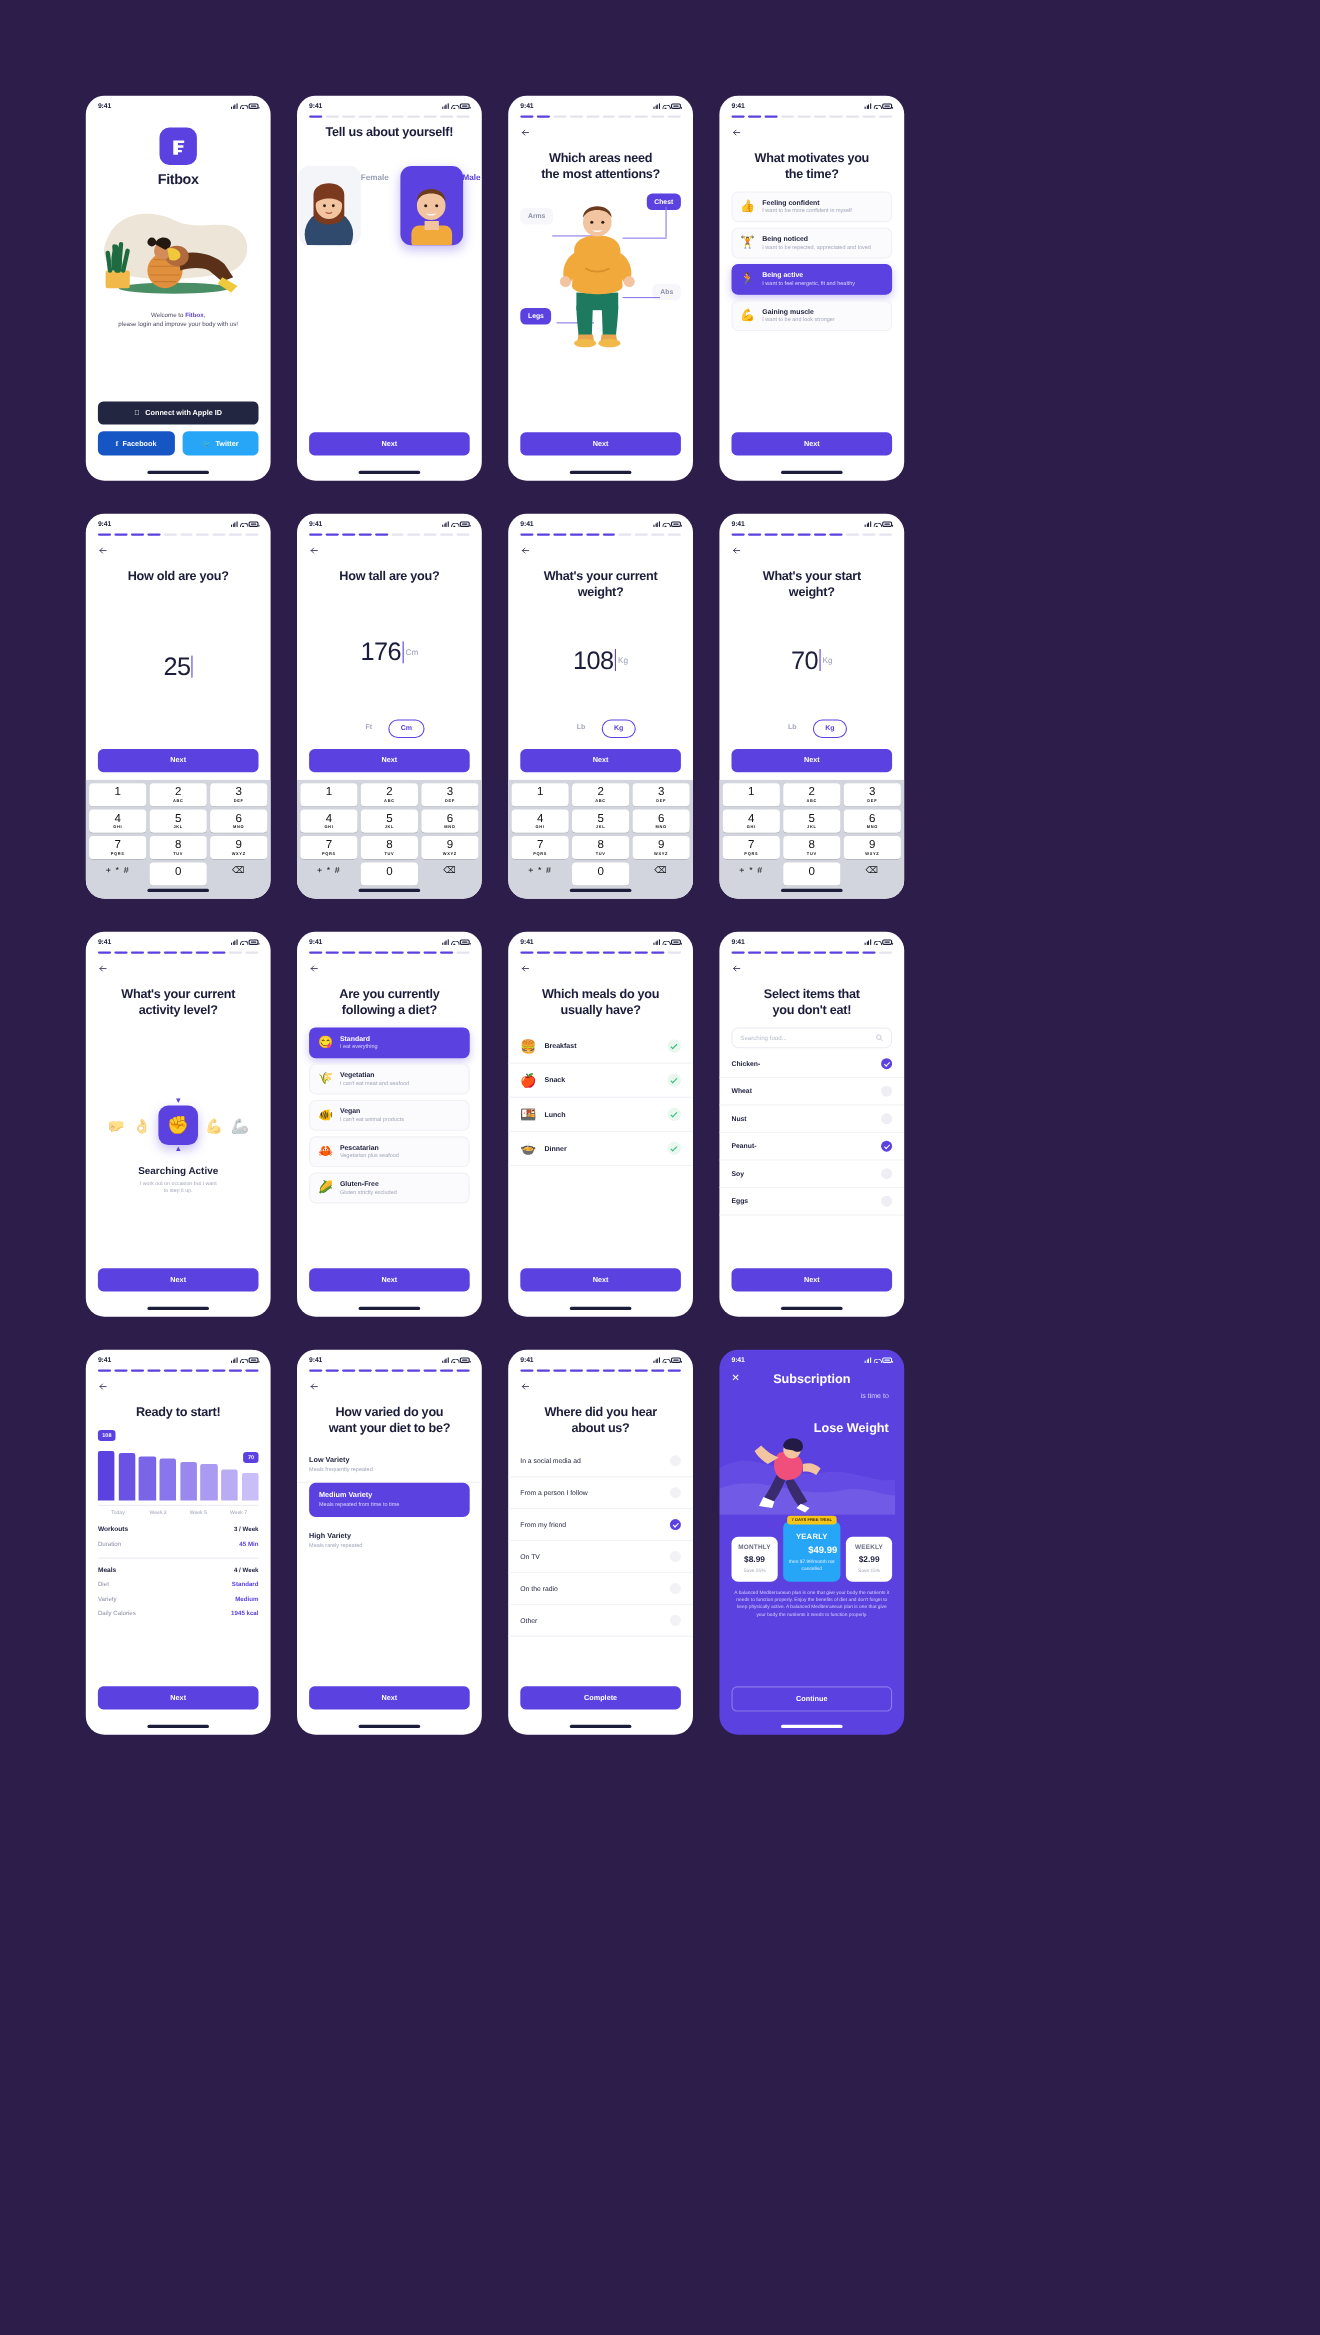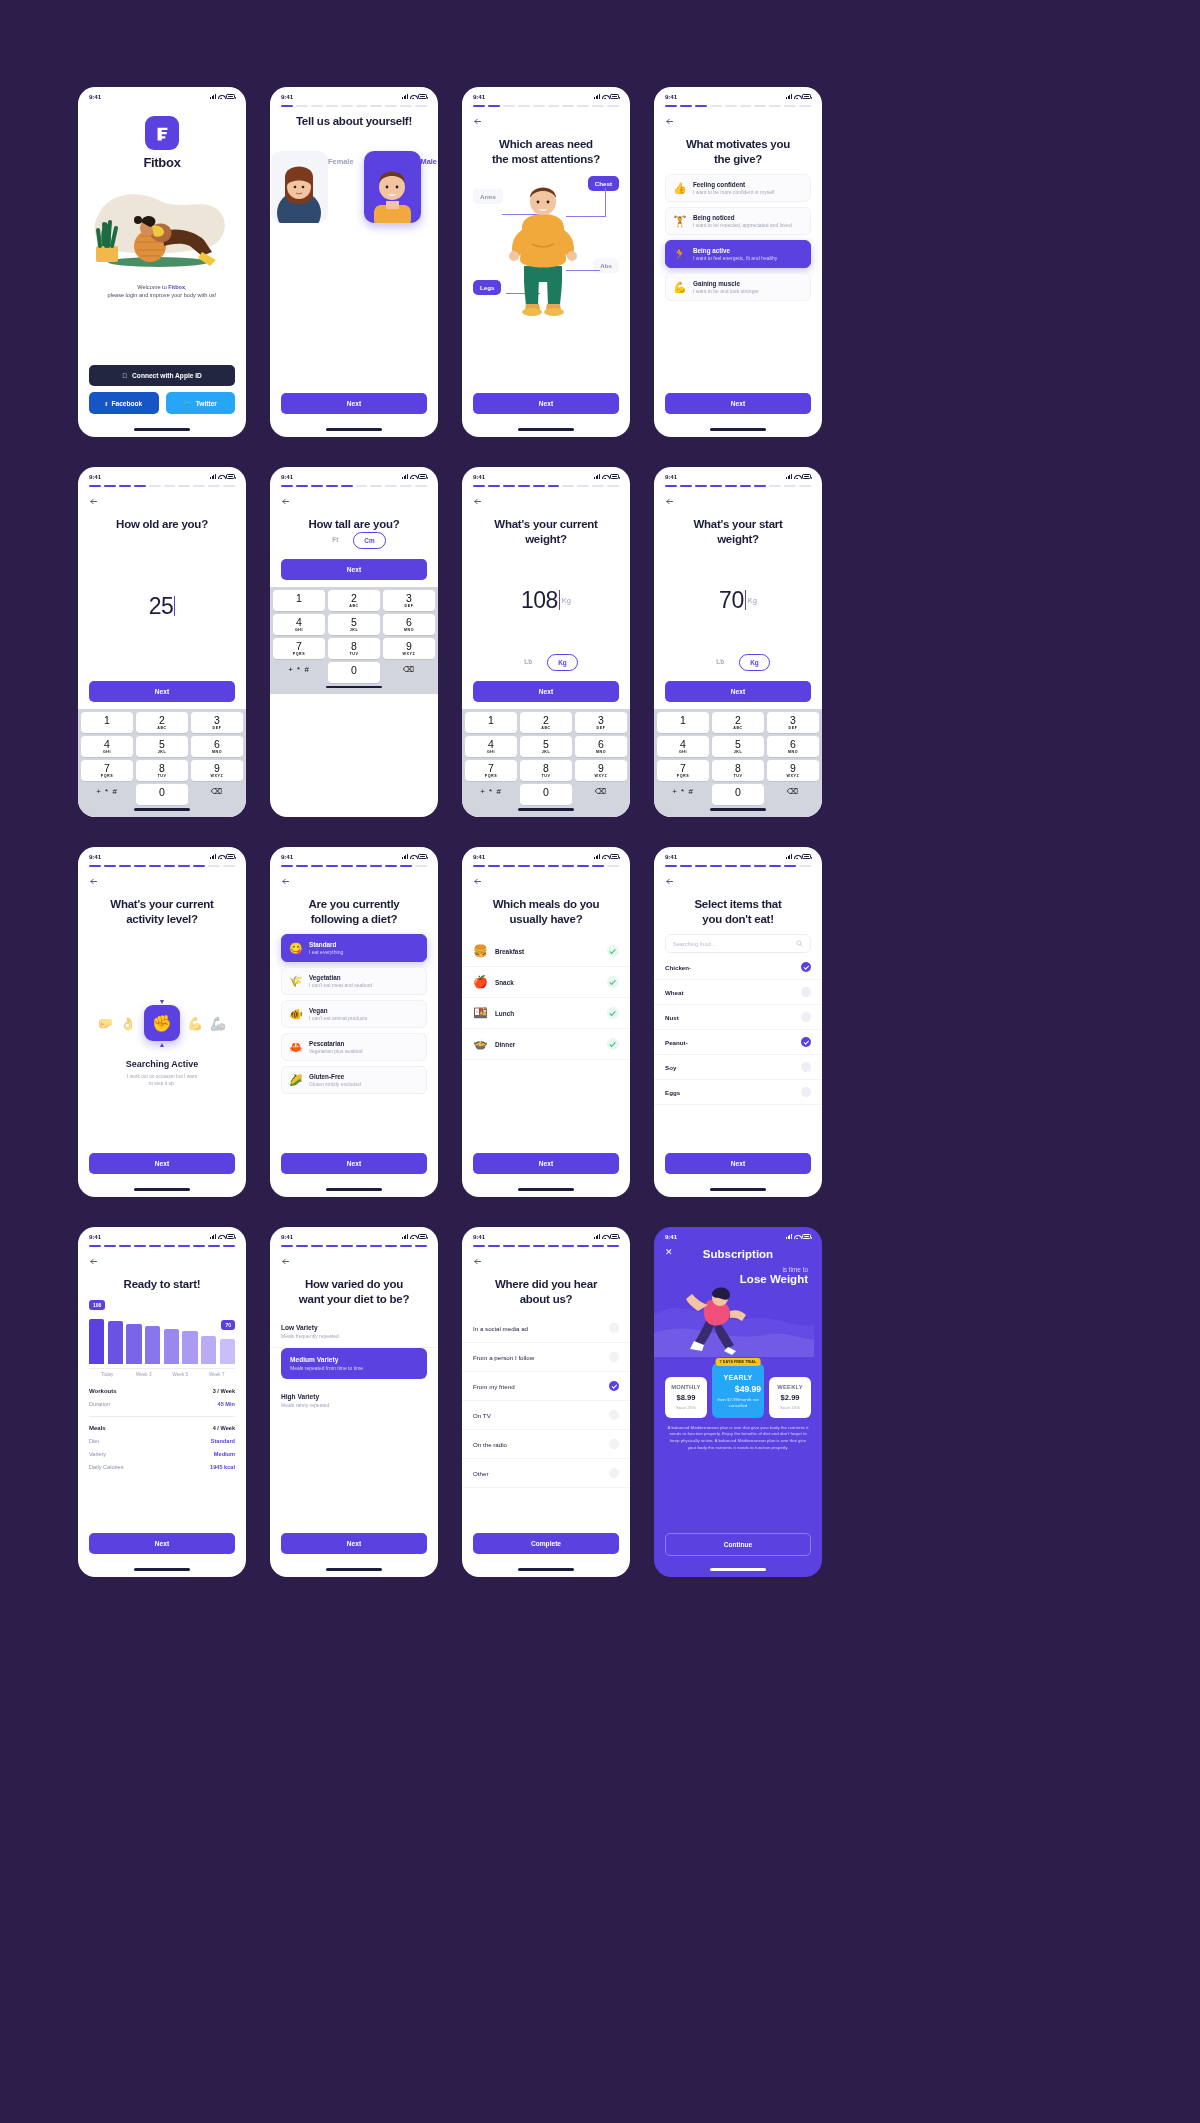--- a/index.html
+++ b/index.html
@@ -217,21 +217,21 @@
   .statv { font-size:5.6px; font-weight:bold; color:#5b41e0;}
   .statv.dark { color:#1b1d3a;}
   .hr { height:0.6px; background:#ececf2; margin:5px 0;}
 
   
   .sub-phone { background:#5b41e0; }
   .sub-head { display:flex; align-items:center; justify-content:center; position:relative; padding:6px 11px 0 11px;}
   .sub-title { font-size:11.5px; font-weight:bold; color:#fff;}
   .sub-close { position:absolute; left:11px; top:6px; color:#fff; font-size:9px; line-height:1;}
   .sub-tag { text-align:right; padding:0 14px; margin-top:6px;}
-  .sub-tag .s1{font-size:6.4px;color:#d9d2fb;} .sub-tag .s2{font-size:11.5px;font-weight:bold;color:#fff;}
+  .sub-tag .s1{font-size:6.4px;color:#d9d2fb;} .sub-tag .s2{font-size:11.5px;font-weight:bold;color:#fff;margin-top:20px;}
   .sub-illus { height:72px; position:relative; }
   .plans { display:flex; gap:5px; padding:0 11px; margin-top:6px; align-items:flex-end;}
   .plan { flex:1; background:#fff; border-radius:6px; text-align:center; padding:7px 3px; }
   .plan.hl { background:#27a5f7; color:#fff; padding:11px 3px 9px 3px; position:relative;}
   .plan-name { font-size:5.8px; font-weight:bold; color:#6b6f85; letter-spacing:0.2px;}
   .plan.hl .plan-name { color:#fff; font-size:7px;}
   .plan-price { font-size:7.6px; font-weight:bold; color:#1b1d3a; margin-top:3px;}
   .plan.hl .plan-price { color:#fff; font-size:8.6px;margin-left:20px;}
   .plan-save { font-size:4.4px; color:#a3a7ba; margin-top:3px; line-height:1.35;}
   .plan.hl .plan-save { color:#dff0ff;}
@@ -485,21 +485,21 @@
         <span></span>
         <span></span>
     </div>
     <div class="backbtn">
       <svg viewBox="0 0 24 24">
           <path d="M20 12H5M11 6l-6 6 6 6" stroke="#3a3d5c" stroke-width="2.2" fill="none" stroke-linecap="round" stroke-linejoin="round"></path>
         </svg>
     </div>
     <div class="ptitle">
       <span>What motivates you</span><br>
-      <span>the give?</span>
+      <span>the time?</span>
     </div>
     <div class="optlist">
       <div class="opt">
         <span class="opt-emoji">👍</span>
         <span class="opt-txt">
           <span class="opt-title">Feeling confident</span>
           <span class="opt-sub">I want to be more confident in myself</span>
         </span>
       </div>
       <div class="opt">
@@ -656,20 +656,25 @@
         <span></span>
         <span></span>
         <span></span>
     </div>
     <div class="backbtn">
       <svg viewBox="0 0 24 24">
           <path d="M20 12H5M11 6l-6 6 6 6" stroke="#3a3d5c" stroke-width="2.2" fill="none" stroke-linecap="round" stroke-linejoin="round"></path>
         </svg>
     </div>
     <div class="ptitle">How tall are you?</div>
+    <div class="numwrap">
+      <span class="numval">176</span>
+        <span class="caret"></span>
+        <span class="unit">Cm</span>
+    </div>
     <div class="toggle-row">
       <span class="tg">Ft</span>
       <span class="tg on">Cm</span>
     </div>
     <button class="btn">Next</button>
     <div style="height:7px"></div>
     <div class="keypad">
       <div class="kprow">
         <div class="key">
             <div class="knum">1</div>

